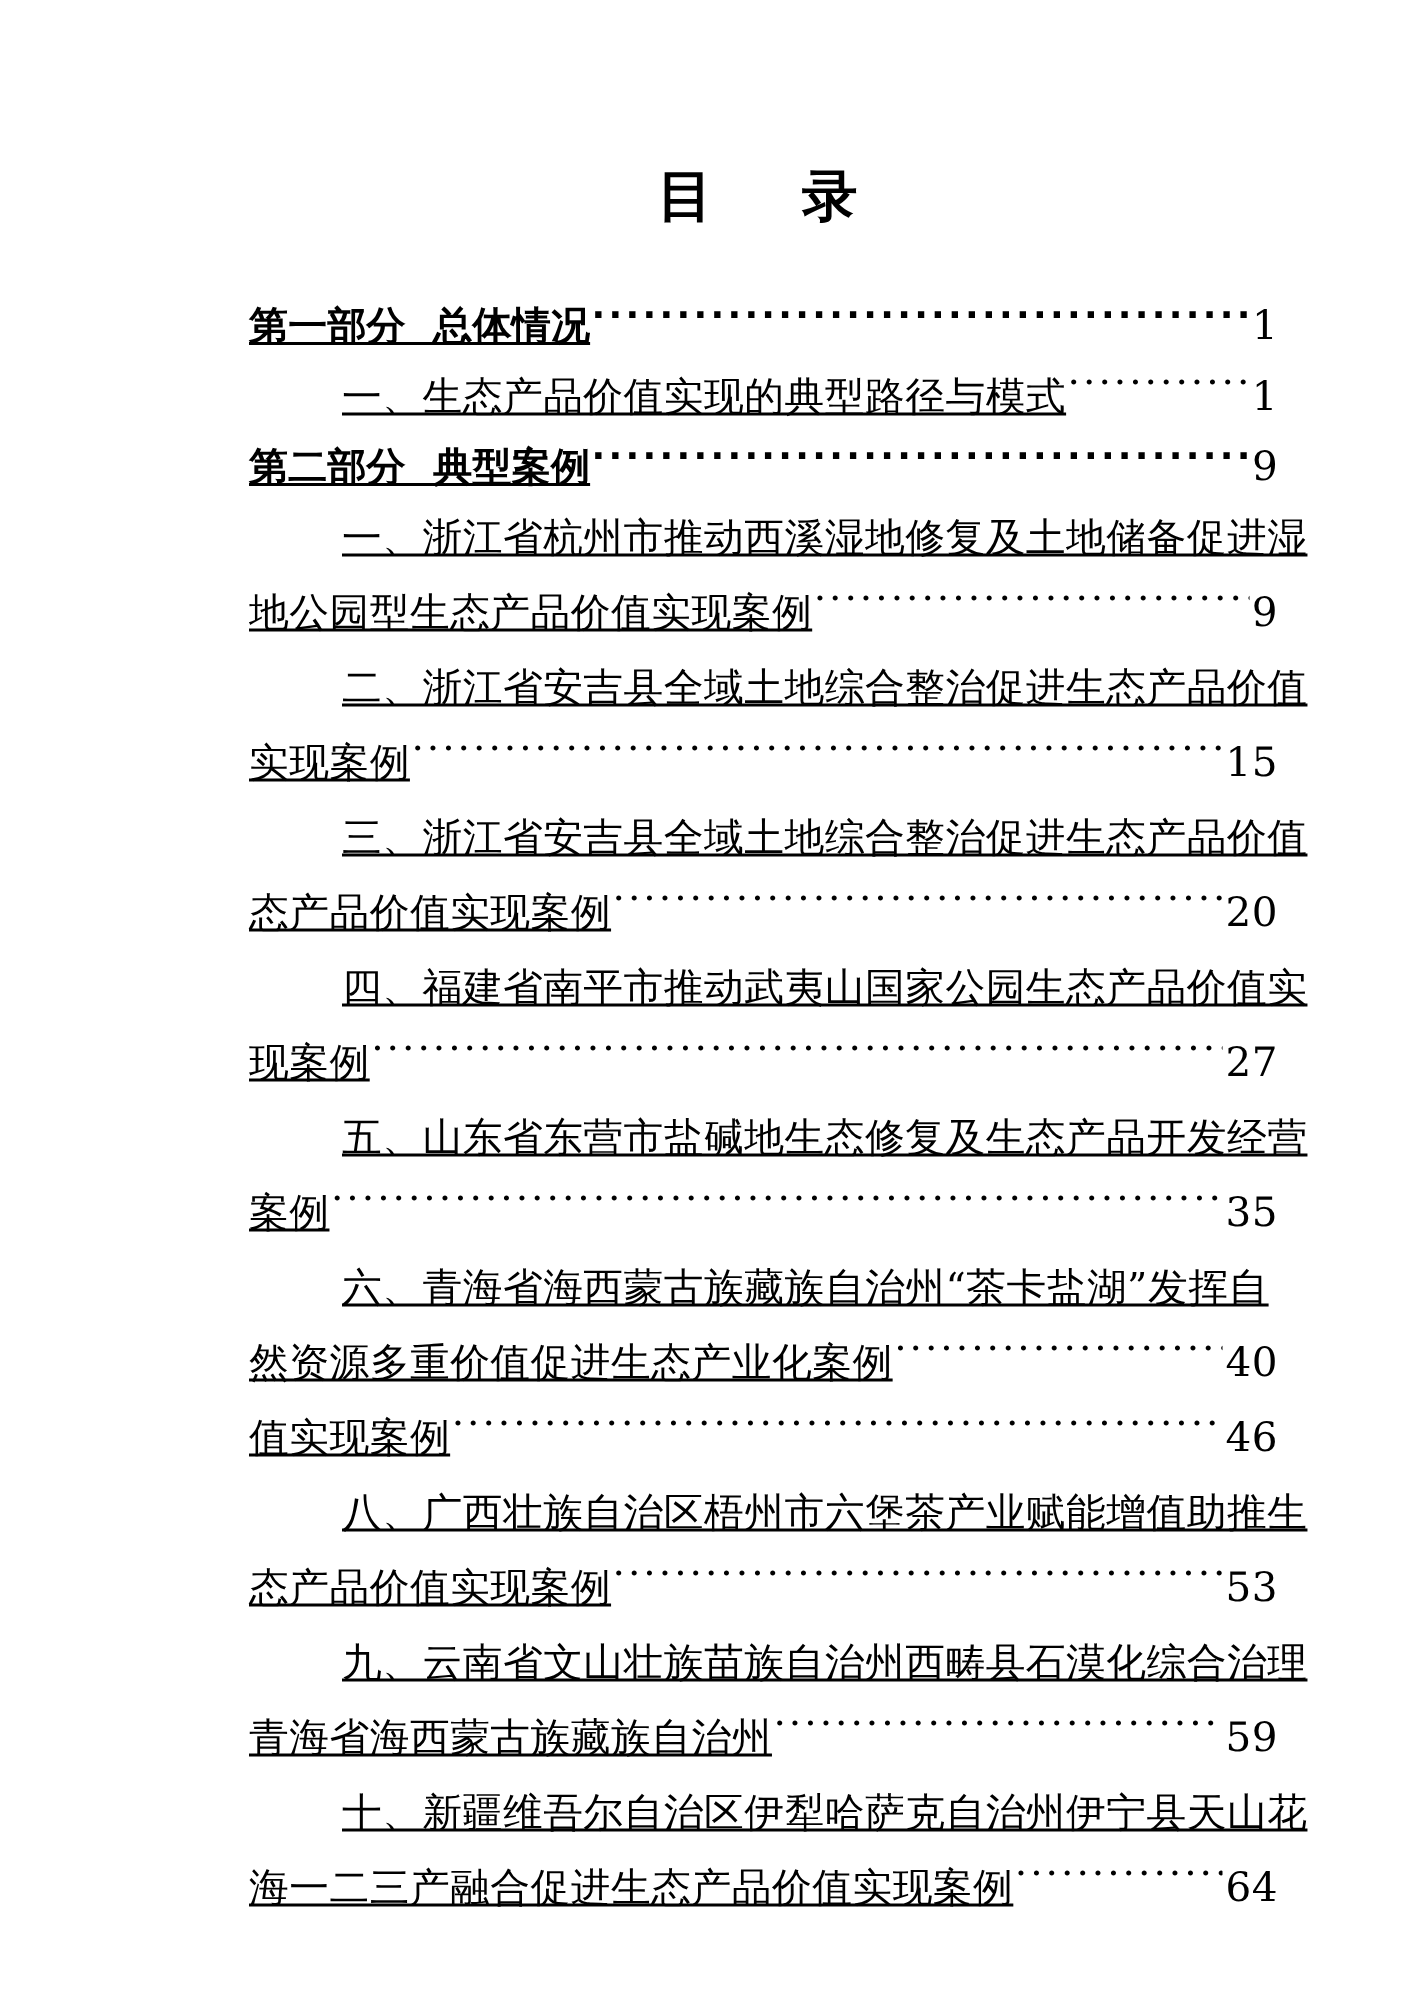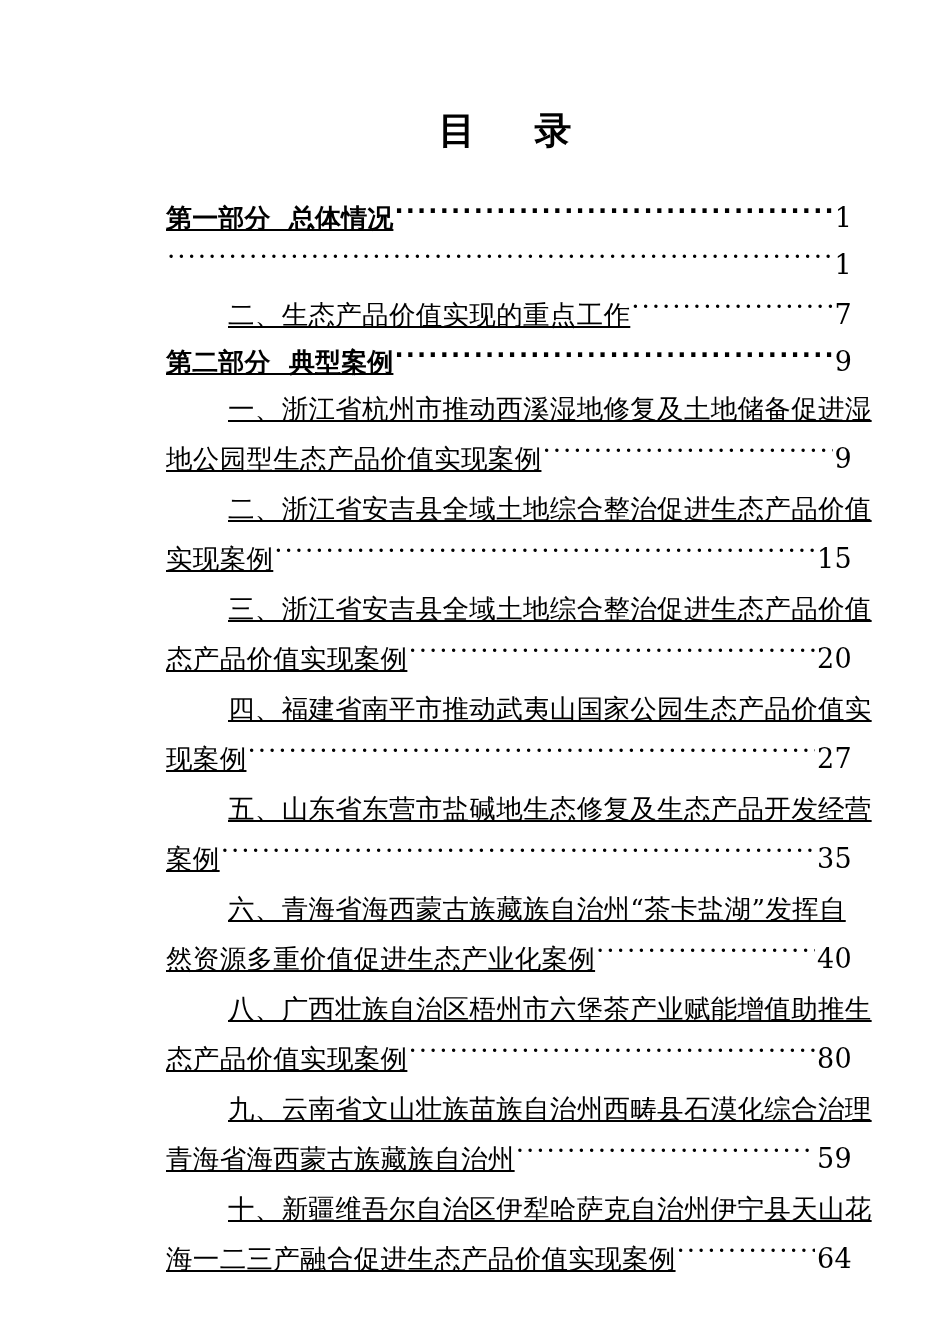--- a/index.html
+++ b/index.html
@@ -147,31 +147,25 @@
   <div class="toc" id="toc-root">
       <div class="toc-entry part">
         <div class="entry-line">
           <span class="entry-text">第一部分  总体情况</span>
           <span class="leader"></span>
           <span class="entry-page">1</span>
         </div>
       </div>
       <div class="toc-entry item">
         <div class="entry-line">
+          <span class="entry-text indent-2">一、生态产品价值实现的典型路径与模式</span>
           <span class="leader"></span>
           <span class="entry-page">1</span>
         </div>
       </div>
-      <div class="toc-entry item">
-        <div class="entry-line">
-          <span class="entry-text indent-2">二、生态产品价值实现的重点工作</span>
-          <span class="leader"></span>
-          <span class="entry-page">7</span>
-        </div>
-      </div>
       <div class="toc-entry part">
         <div class="entry-line">
           <span class="entry-text">第二部分  典型案例</span>
           <span class="leader"></span>
           <span class="entry-page">9</span>
         </div>
       </div>
       <div class="toc-entry item">
         <div class="entry-line">
           <span class="entry-text indent-2">一、浙江省杭州市推动西溪湿地修复及土地储备促进湿</span>
@@ -226,29 +220,34 @@
         <div class="entry-line">
           <span class="entry-text indent-2">六、青海省海西蒙古族藏族自治州“茶卡盐湖”发挥自</span>
         </div>
         <div class="entry-line cont">
           <span class="entry-text">然资源多重价值促进生态产业化案例</span>
           <span class="leader"></span>
           <span class="entry-page">40</span>
         </div>
       </div>
       <div class="toc-entry item">
+        <div class="entry-line cont">
+          <span class="entry-text">值实现案例</span>
+          <span class="leader"></span>
+          <span class="entry-page">46</span>
+        </div>
       </div>
       <div class="toc-entry item">
         <div class="entry-line">
           <span class="entry-text indent-2">八、广西壮族自治区梧州市六堡茶产业赋能增值助推生</span>
         </div>
         <div class="entry-line cont">
           <span class="entry-text">态产品价值实现案例</span>
           <span class="leader"></span>
-          <span class="entry-page">80</span>
+          <span class="entry-page">53</span>
         </div>
       </div>
       <div class="toc-entry item">
         <div class="entry-line">
           <span class="entry-text indent-2">九、云南省文山壮族苗族自治州西畴县石漠化综合治理</span>
         </div>
         <div class="entry-line cont">
           <span class="entry-text">青海省海西蒙古族藏族自治州</span>
           <span class="leader"></span>
           <span class="entry-page">59</span>

